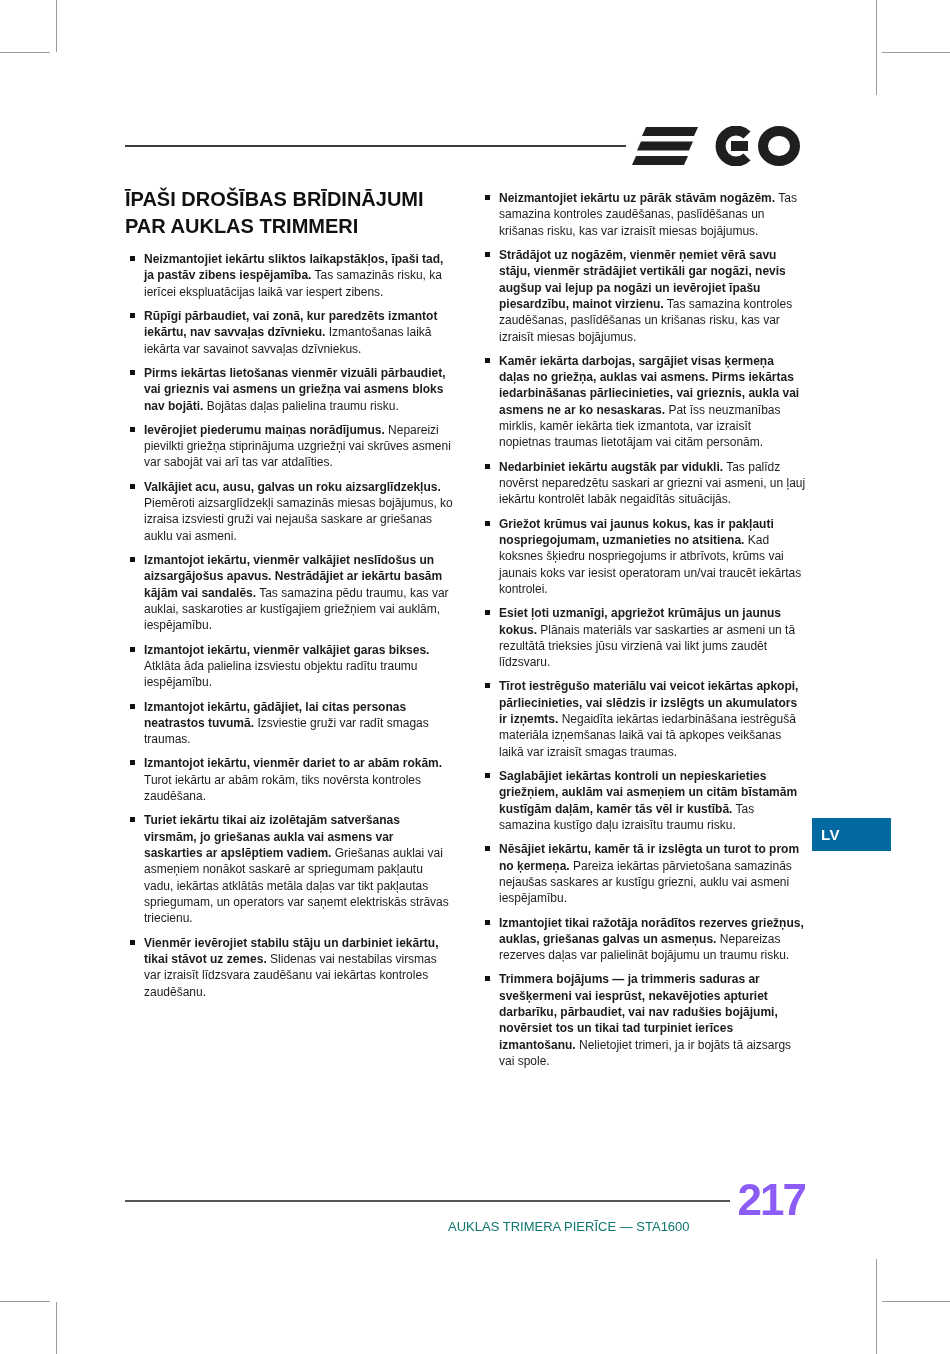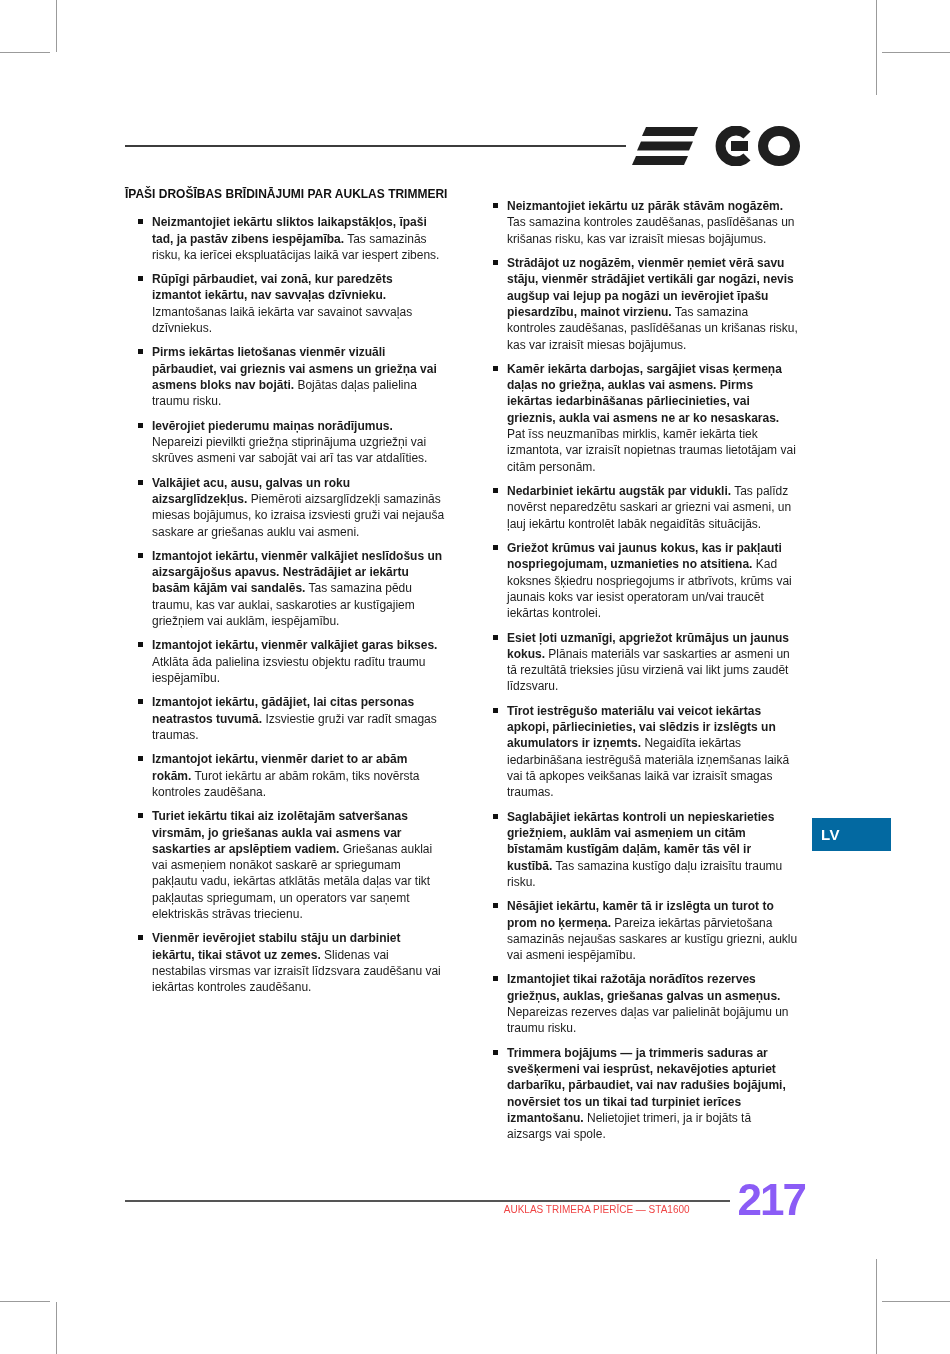--- a/index.html
+++ b/index.html
@@ -7,35 +7,35 @@
         font-family:"Liberation Sans",sans-serif;color:#1a1a1a;overflow:hidden;}
   .crop{position:absolute;background:#9b9b9b;}
   
   .header{position:absolute;left:125px;right:148px;top:126px;display:flex;align-items:center;}
   .header-rule{flex:1;height:2px;background:#3c3c3c;}
   .logo{margin-left:4px;display:block;}
   
   .content{position:absolute;left:125px;top:186px;display:flex;gap:23px;}
   .col{width:332px;}
   .col.right{width:330px;}
-  h1.doc-heading{font-size:12px;line-height:1.35;margin:0 0 11px 0;font-weight:bold;color:#111;}
-  ul.bullets{list-style:none;margin:12px;padding:0;}
+  h1.doc-heading{font-size:20px;line-height:1.35;margin:0 0 11px 0;font-weight:bold;color:#111;}
+  ul.bullets{list-style:none;margin:4px;padding:0;}
   ul.bullets li{position:relative;padding-left:15px;margin-bottom:8px;
                 font-size:12px;line-height:1.36;color:#1c1c1c;text-align:left;}
   ul.bullets li::before{content:"";position:absolute;left:1px;top:5px;width:5px;height:5px;background:#111;}
   .lead{font-weight:bold;}
   
   .lang-tab{position:absolute;top:818px;right:59px;width:79px;height:33px;background:#0369a1;
             color:#fff;display:flex;align-items:center;padding-left:9px;box-sizing:border-box;
             font-weight:bold;font-size:15px;letter-spacing:0.5px;}
   
   .footer{position:absolute;left:125px;right:145px;top:1200px;display:flex;align-items:flex-start;}
   .footer-left{flex:1;}
   .footer-rule{height:2px;background:#555;}
-  .footer-caption{text-align:right;padding-right:40px;margin-top:2px;font-size:10px;color:#ef4444;}
+  .footer-caption{text-align:right;padding-right:40px;margin-top:17px;font-size:13px;color:#0f766e;}
   .page-number{margin-left:8px;margin-top:-22px;font-size:44px;font-weight:bold;
                letter-spacing:-2px;line-height:1;color:#8b5cf6;}
 </style>
 </head>
 <body>
 
 <div class="page">
 
   <div class="crop" style="left:56px;top:0;width:1px;height:52px;"></div>
   <div class="crop" style="left:0;top:52px;width:50px;height:1px;"></div>

